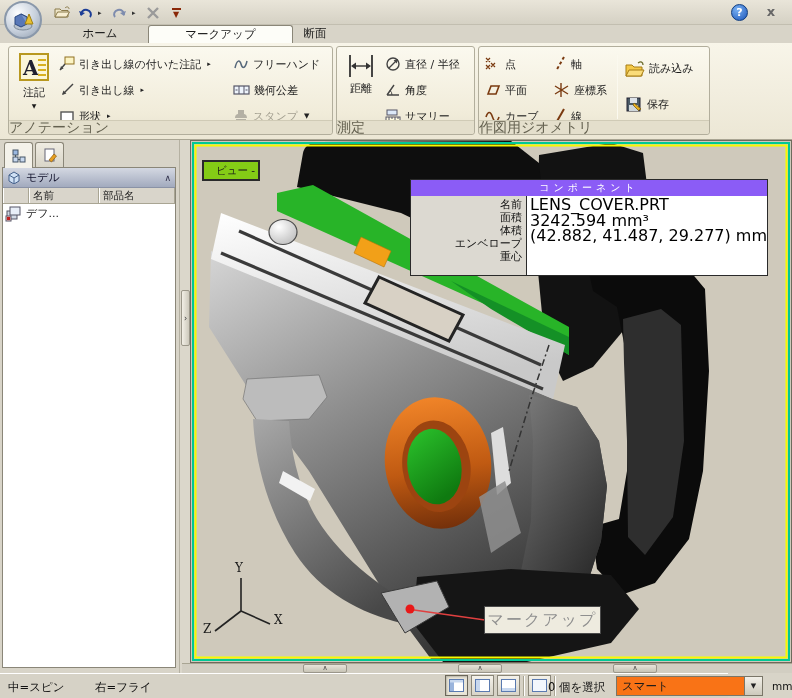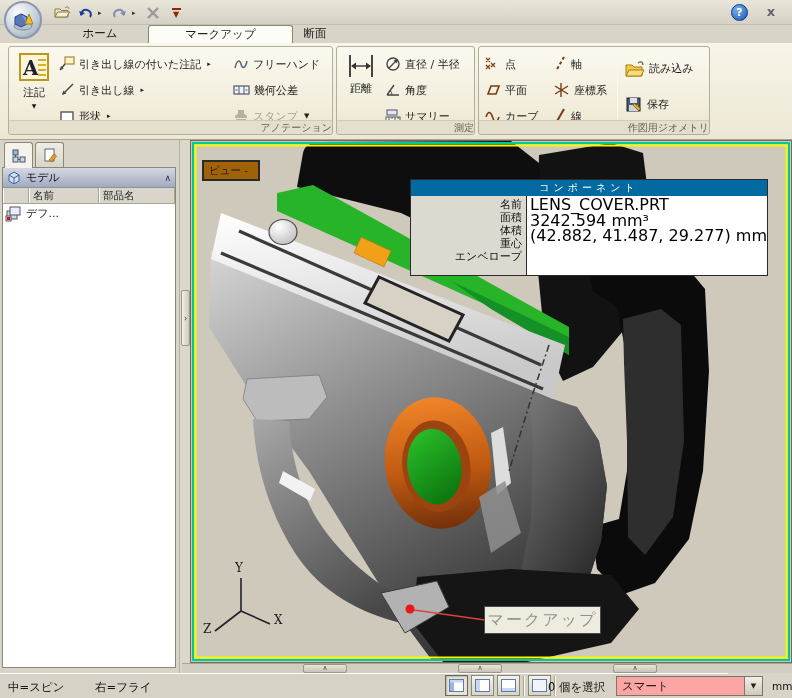--- a/index.html
+++ b/index.html
@@ -18,21 +18,21 @@
   .close{position:absolute;right:12px;top:4px;width:18px;height:17px;color:#666;font-weight:bold;font-size:13px;text-align:center;line-height:16px}
 
   
   .tabrow{position:absolute;left:0;top:25px;width:792px;height:18px;background:#d8d4c8}
   .tab{position:absolute;top:0;height:18px;line-height:17px;font-size:11.5px;text-align:center;color:#1a1a1a}
   .tab.active{background:#fdfdf8;border:1px solid #8a8678;border-bottom:none;border-radius:3px 3px 0 0;z-index:5}
 
   
   .ribbon{position:absolute;left:0;top:43px;width:792px;height:97px;background:linear-gradient(#f8f5e9,#ece7d5);border-bottom:1px solid #a9a593}
   .rgroup{position:absolute;top:3px;height:89px;border:1px solid #b2ae9c;border-radius:3px;background:linear-gradient(#fbf9ef,#f1ecda 75%,#e9e4d0)}
-  .rglabel{position:absolute;left:0;right:0;bottom:0;height:14px;background:#e4dfcc;border-top:1px solid #d0cbb6;border-radius:0 0 3px 3px;text-align:right;font-size:10px;color:#63604f;line-height:13px}
+  .rglabel{position:absolute;left:0;right:0;bottom:0;height:14px;background:#e4dfcc;border-top:1px solid #d0cbb6;border-radius:0 0 3px 3px;text-align:left;font-size:14px;color:#63604f;line-height:13px}
   .bigbtn{position:absolute;width:44px;display:flex;flex-direction:column;align-items:center;gap:2px}
   .bigbtn .blabel{font-size:11px;white-space:nowrap;text-align:center}
   .ritem{position:absolute;height:22px;display:flex;align-items:center;gap:4px;font-size:11px;white-space:nowrap}
   .ritem .fly{font-size:7px;color:#222;margin-left:2px}
   .grayed{color:#a39f90}
   .vdiv{position:absolute;width:1px;background:#c6c2b0;border-right:1px solid #fbf9ef}
 
   
   .main{position:absolute;left:0;top:140px;width:632px;height:533px;background:#d8d4c8}
   .leftpanel{position:absolute;left:0;top:0;width:179px;height:533px;background:#d8d4c8}
@@ -44,40 +44,40 @@
   .phead .chev{margin-left:auto;font-size:9px;color:#30304a}
   .pcols{height:16px;background:#d9d5cb;border-bottom:1px solid #a9a593;display:flex;font-size:10.5px;color:#222}
   .pcols .c{border-right:1px solid #a9a593;border-left:1px solid #fff;padding:1px 3px 0;white-space:nowrap;overflow:hidden}
   .prow{height:19px;display:flex;align-items:center;gap:4px;padding-left:2px;font-size:11px}
 
   .vsplit{position:absolute;left:179px;top:0;width:11px;height:533px;background:#dbd7cb;border-left:1px solid #b5b1a2}
   .vhandle{position:absolute;left:1px;top:150px;width:9px;height:56px;background:linear-gradient(90deg,#f2efe6,#cdc9bc);border:1px solid #9b978a;border-radius:2px;font-size:8px;color:#333;display:flex;align-items:center;justify-content:center}
 
   .viewport{position:absolute;left:190px;top:0;width:602px;height:523px;border:1px solid #6e6a5c;background:#cfc9bb}
   .viewport svg.scene{position:absolute;left:0;top:0}
-  .viewlabel{position:absolute;left:11px;top:19px;width:58px;height:21px;background:#a16207;border:2px solid #2a2a2a;font-size:10.5px;line-height:17px;padding-left:5px;white-space:nowrap;overflow:hidden}
+  .viewlabel{position:absolute;left:11px;top:19px;width:58px;height:21px;background:#84cc16;border:2px solid #2a2a2a;font-size:10.5px;line-height:17px;padding-left:12px;white-space:nowrap;overflow:hidden}
   .tooltip{position:absolute;left:219px;top:38px;width:358px;border:1px solid #2a2a2a;background:#fff}
-  .tt-head{height:16px;background:#0369a1;color:#fff;font-size:10px;letter-spacing:4px;text-align:center;line-height:16px}
+  .tt-head{height:16px;background:#8b5cf6;color:#fff;font-size:10px;letter-spacing:4px;text-align:center;line-height:16px}
   .tt-body{display:flex}
   .tt-labels{width:178px;background:#dcd9d1;border-right:1px solid #2a2a2a;text-align:right;font-size:11px;line-height:13px;padding:2px 4px 0 0;color:#111;height:79px}
   .tt-values{flex:1;background:#fff;font-size:16px;line-height:15.6px;padding:1px 0 0 3px;white-space:nowrap;color:#000}
   .annbox{position:absolute;left:293px;top:465px;width:117px;height:28px;background:#eeebdf;border:1px solid #4a4a4a;color:#8f8f8f;font-family:"DejaVu Serif","Liberation Serif",serif;font-size:16px;letter-spacing:2px;text-align:center;line-height:26px}
   .axlabel{position:absolute;font-family:"DejaVu Serif","Liberation Serif",serif;font-size:12px;color:#1a1a1a}
 
   .hstrip{position:absolute;left:182px;top:523px;width:610px;height:10px;background:#d2cec2;border-top:1px solid #a9a593}
   .chevbtn{position:absolute;top:0;width:44px;height:9px;background:linear-gradient(#e8e5da,#c8c4b6);border:1px solid #9a968a;border-radius:2px;font-size:7px;line-height:7px;text-align:center;color:#444}
 
   
   .statusbar{position:absolute;left:0;top:673px;width:728px;height:25px;background:#d6d2c6;border-top:1px solid #fff}
   .sbtext{position:absolute;top:6px;font-size:11.5px;color:#111;white-space:nowrap}
   .lbtns{position:absolute;left:445px;top:1px;display:flex;align-items:center;gap:3px}
   .lbtn{width:23px;height:21px;border:1px solid #8a8678;background:linear-gradient(#f4f2ea,#d8d4c8);display:flex;align-items:center;justify-content:center}
   .lbtn.pressed{background:#e9e6d8;border-color:#6a665a;box-shadow:inset 1px 1px 2px #b8b4a6}
   .sdiv{width:2px;height:20px;border-left:1px solid #a9a593;border-right:1px solid #fff}
-  .combo{position:absolute;left:616px;top:2px;width:147px;height:20px;border:1px solid #7a7668;background:#fca5a5;display:flex}
+  .combo{position:absolute;left:616px;top:2px;width:147px;height:20px;border:1px solid #7a7668;background:#f97316;display:flex}
   .combo .cval{flex:1;font-size:11.5px;padding:2px 0 0 5px;white-space:nowrap}
   .combo .cbtn{width:18px;border-left:1px solid #7a7668;background:linear-gradient(#f2f0e8,#cdc9bc);font-size:7px;color:#222;display:flex;align-items:center;justify-content:center}
   .units{position:absolute;left:772px;top:6px;font-size:10.5px;color:#111}
 </style>
 </head>
 <body>
 
 <div class="titlebar">
   <div class="orb">
     <svg width="24" height="24" viewBox="0 0 24 24">
@@ -428,22 +428,22 @@
 
     <div class="viewlabel">ビュー -</div>
 
     <div class="tooltip">
       <div class="tt-head">コンポーネント</div>
       <div class="tt-body">
         <div class="tt-labels">
           <div>名前</div>
           <div>面積</div>
           <div>体積</div>
+          <div>エンベロープ</div>
           <div>重心</div>
-          <div>エンベロープ</div>
         </div>
         <div class="tt-values">
           <div>LENS_COVER.PRT</div>
           <div>3242.594 mm³</div>
           <div>(42.882, 41.487, 29.277) mm</div>
         </div>
       </div>
     </div>
 
     <div class="annbox">マークアップ</div>

